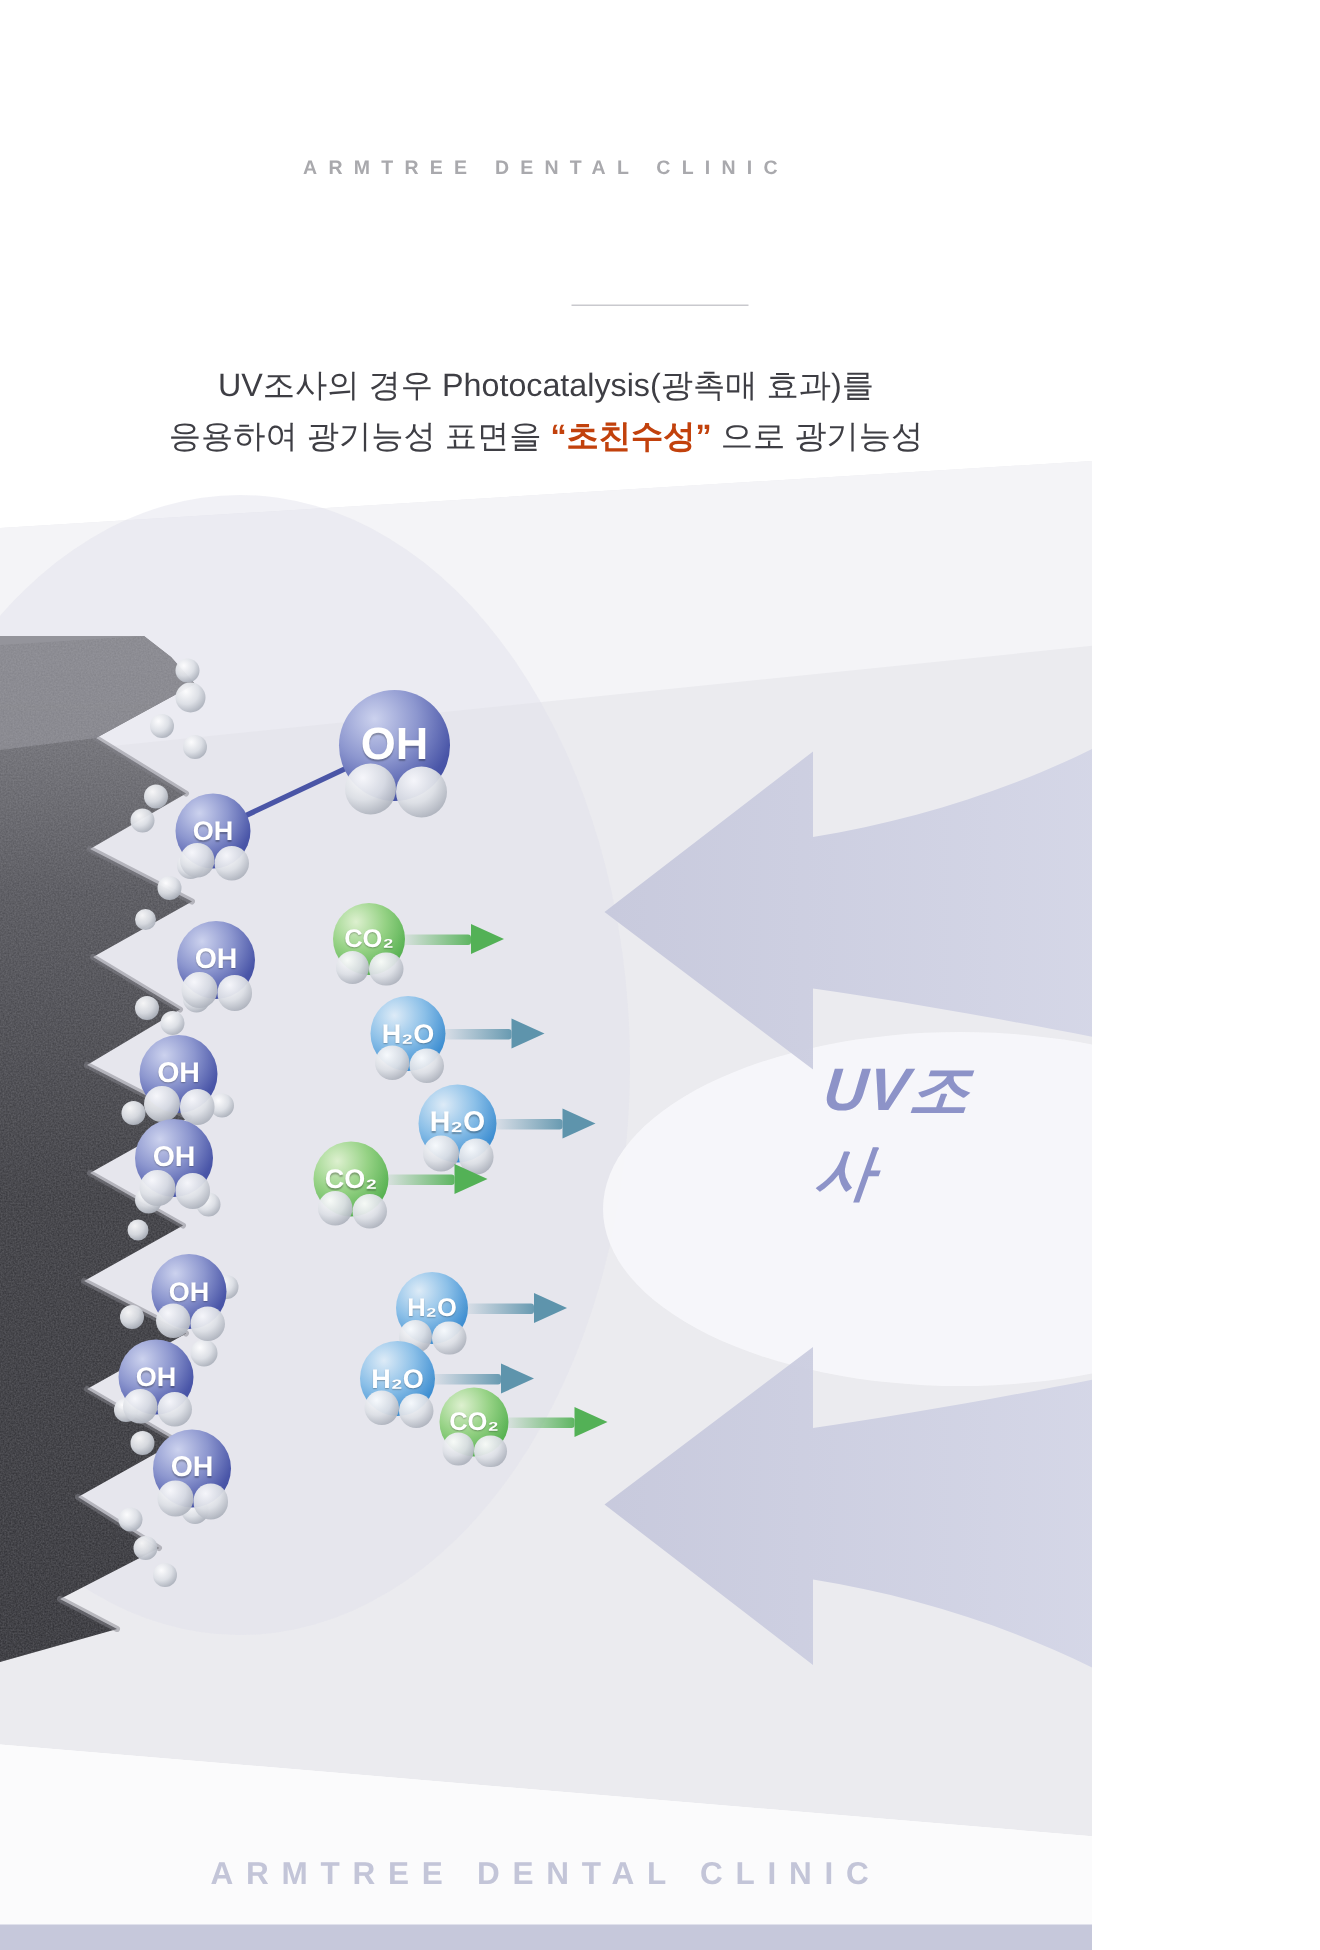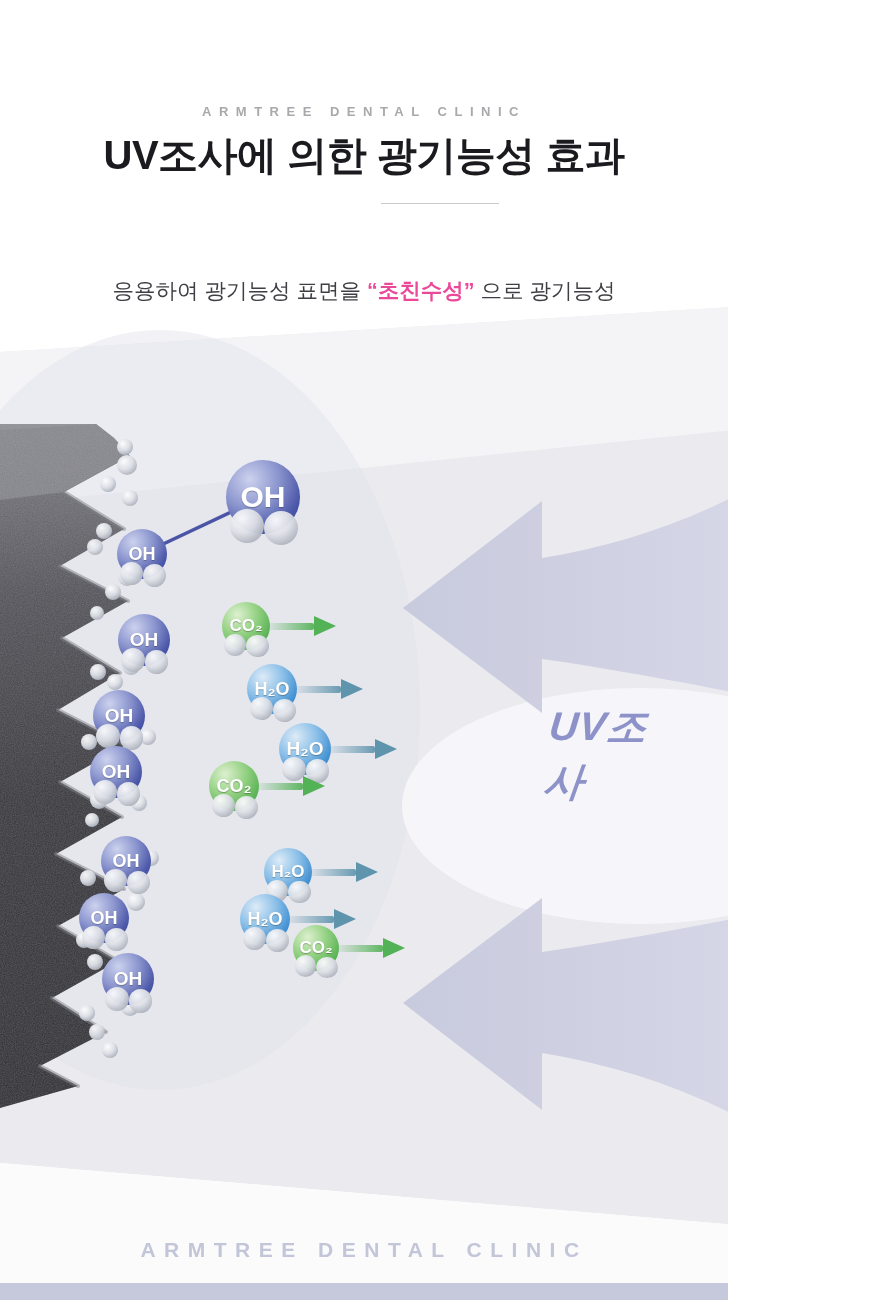--- a/index.html
+++ b/index.html
@@ -8,21 +8,21 @@
   svg{position:absolute;left:0;top:0;}
 
   
   .brand-top{position:absolute;top:104px;left:0;width:100%;text-align:center;
     font-size:13px;font-weight:600;letter-spacing:7.5px;color:#a9a9ad;}
   .main-title{position:absolute;top:128px;left:0;width:100%;text-align:center;
     font-size:40px;font-weight:800;letter-spacing:-0.5px;color:#1a1a1f;}
   .divider{position:absolute;top:203px;left:381px;width:118px;height:1px;background:#c9c9ce;}
   .subtitle{position:absolute;top:240px;left:0;width:100%;text-align:center;
     font-size:21.5px;line-height:34px;color:#3e3e44;}
-  .subtitle b{color:#ec4899;font-weight:800;}
+  .subtitle b{color:#c2410c;font-weight:800;}
 
   
   .uv-label{position:absolute;left:607px;top:754px;transform:translate(-50%,-50%) skewX(-6deg);
     font-size:40px;font-weight:800;font-style:italic;color:var(--accent,#8d93c8);letter-spacing:1px;}
 
   
   .molecule{position:absolute;transform:translate(-50%,-50%);}
   .sphere{position:absolute;inset:0;border-radius:50%;display:flex;align-items:center;justify-content:center;
     font-weight:800;color:#fff;text-shadow:0 1px 1px rgba(0,0,0,.28);z-index:2;}
   .oh  .sphere{background:radial-gradient(circle at 32% 26%, #ccd2ee 0%, #8d97cf 38%, #4a56a8 72%, #39459b 100%);}
@@ -152,24 +152,23 @@
         <circle cx="84" cy="940" r="8" fill="url(#bubbleGrad)" opacity="0.95"></circle>
         <circle cx="95" cy="962" r="8" fill="url(#bubbleGrad)" opacity="0.95"></circle>
         <circle cx="130" cy="1007" r="9" fill="url(#bubbleGrad)" opacity="0.95"></circle>
         <circle cx="87" cy="1013" r="8" fill="url(#bubbleGrad)" opacity="0.95"></circle>
         <circle cx="97" cy="1032" r="8" fill="url(#bubbleGrad)" opacity="0.95"></circle>
         <circle cx="110" cy="1050" r="8" fill="url(#bubbleGrad)" opacity="0.95"></circle>
       </g>
   </svg>
 
   <div class="brand-top">ARMTREE DENTAL CLINIC</div>
-  <div class="main-title">UV조사에 의한 광기능성 효과</div>
   <div class="divider"></div>
   <div class="subtitle">
-    <br>
+    <span>UV조사의 경우 Photocatalysis(광촉매 효과)를</span><br>
     <span>응용하여 광기능성 표면을 </span><b>“초친수성”</b><span> 으로 광기능성</span>
   </div>
 
   <div class="uv-label">UV조사</div>
 
   <div id="molecules">
       <div class="molecule oh" style="left: 263px; top: 497px; height: 74px; width: 74px;">
         <div class="sphere" style="font-size: 30px;">OH</div>
         <i class="sub sub-l"></i>
         <i class="sub sub-r"></i>

